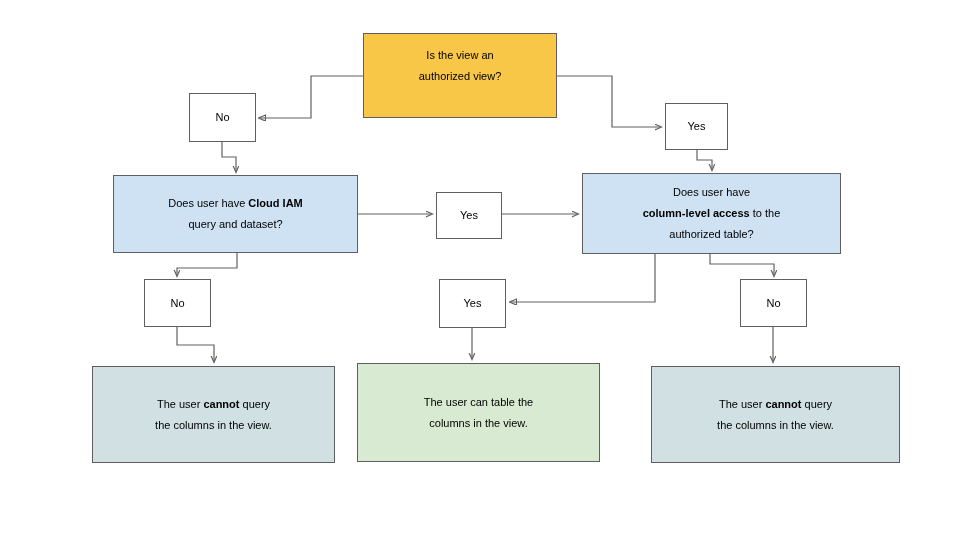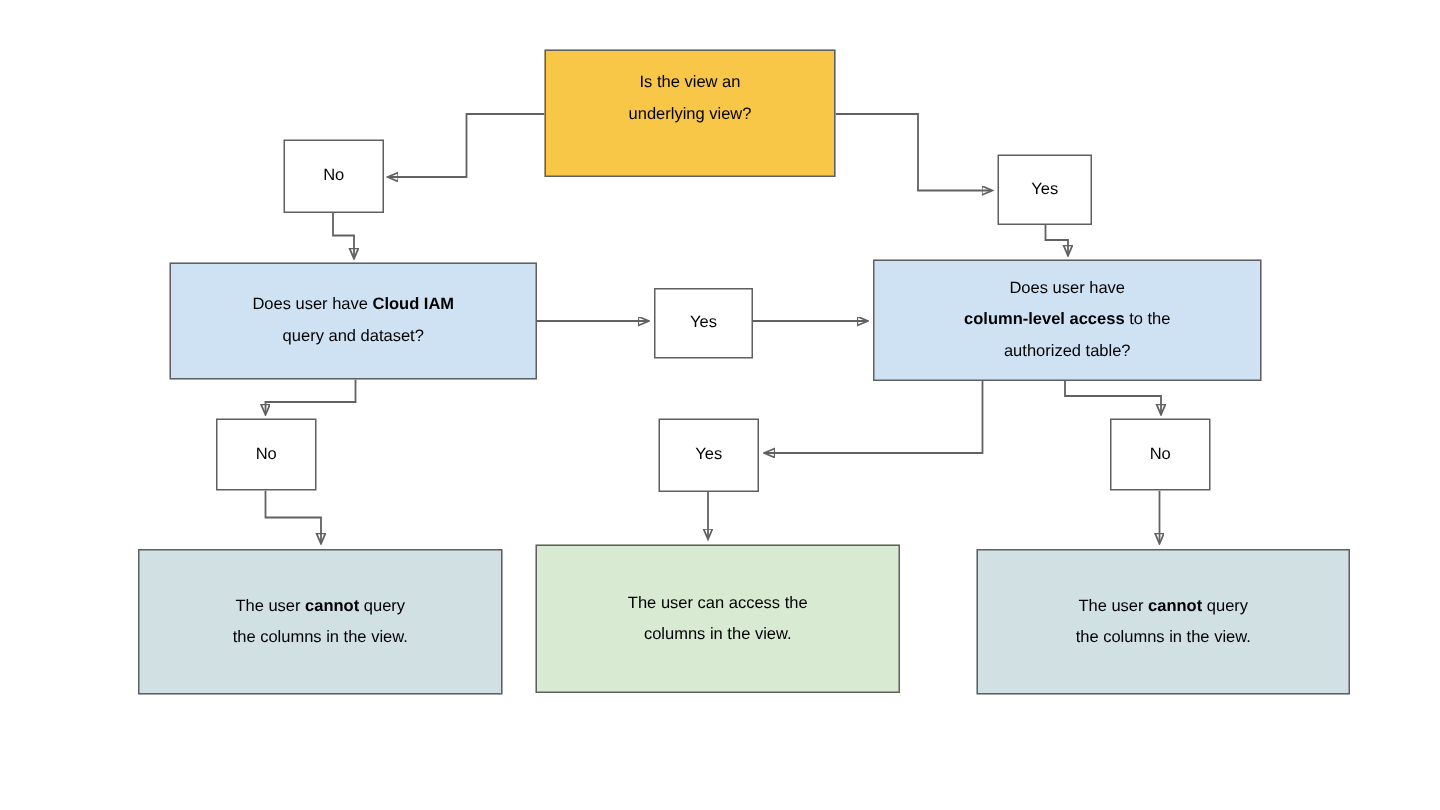--- a/index.html
+++ b/index.html
@@ -58,21 +58,21 @@
     <path d="M177 327 V345 H214 V362" marker-end="url(#arrow)" stroke="#616161"></path>
     <path d="M655 253 V302 H510" marker-end="url(#arrow)" stroke="#616161"></path>
     <path d="M710 253 V264 H774 V276" marker-end="url(#arrow)" stroke="#616161"></path>
     <path d="M472 328 V359" marker-end="url(#arrow)" stroke="#616161"></path>
     <path d="M773 327 V362" marker-end="url(#arrow)" stroke="#616161"></path>
   </svg>
 
   <div class="node root" style="left: 363px; top: 33px; width: 194px; height: 85px; background: rgb(248, 199, 71);">
     <div class="txt">
         <div><span>Is the view an</span></div>
-        <div><span>underlying view?</span></div>
+        <div><span>authorized view?</span></div>
       </div>
   </div>
 
   <div class="node" style="left: 189px; top: 93px; width: 67px; height: 49px; background: rgb(255, 255, 255);">
     <div class="txt">
         <div><span>No</span></div>
       </div>
   </div>
 
   <div class="node" style="left: 665px; top: 103px; width: 63px; height: 47px; background: rgb(255, 255, 255);">
@@ -122,21 +122,21 @@
 
   <div class="node" style="left: 92px; top: 366px; width: 243px; height: 97px; background: rgb(208, 224, 227);">
     <div class="txt">
         <div><span>The user </span><span style="font-weight: bold;">cannot</span><span> query</span></div>
         <div><span>the columns in the view.</span></div>
       </div>
   </div>
 
   <div class="node" style="left: 357px; top: 363px; width: 243px; height: 99px; background: rgb(217, 234, 211);">
     <div class="txt">
-        <div><span>The user can access the</span></div>
+        <div><span>The user can table the</span></div>
         <div><span>columns in the view.</span></div>
       </div>
   </div>
 
   <div class="node" style="left: 651px; top: 366px; width: 249px; height: 97px; background: rgb(208, 224, 227);">
     <div class="txt">
         <div><span>The user </span><span style="font-weight: bold;">cannot</span><span> query</span></div>
         <div><span>the columns in the view.</span></div>
       </div>
   </div>

